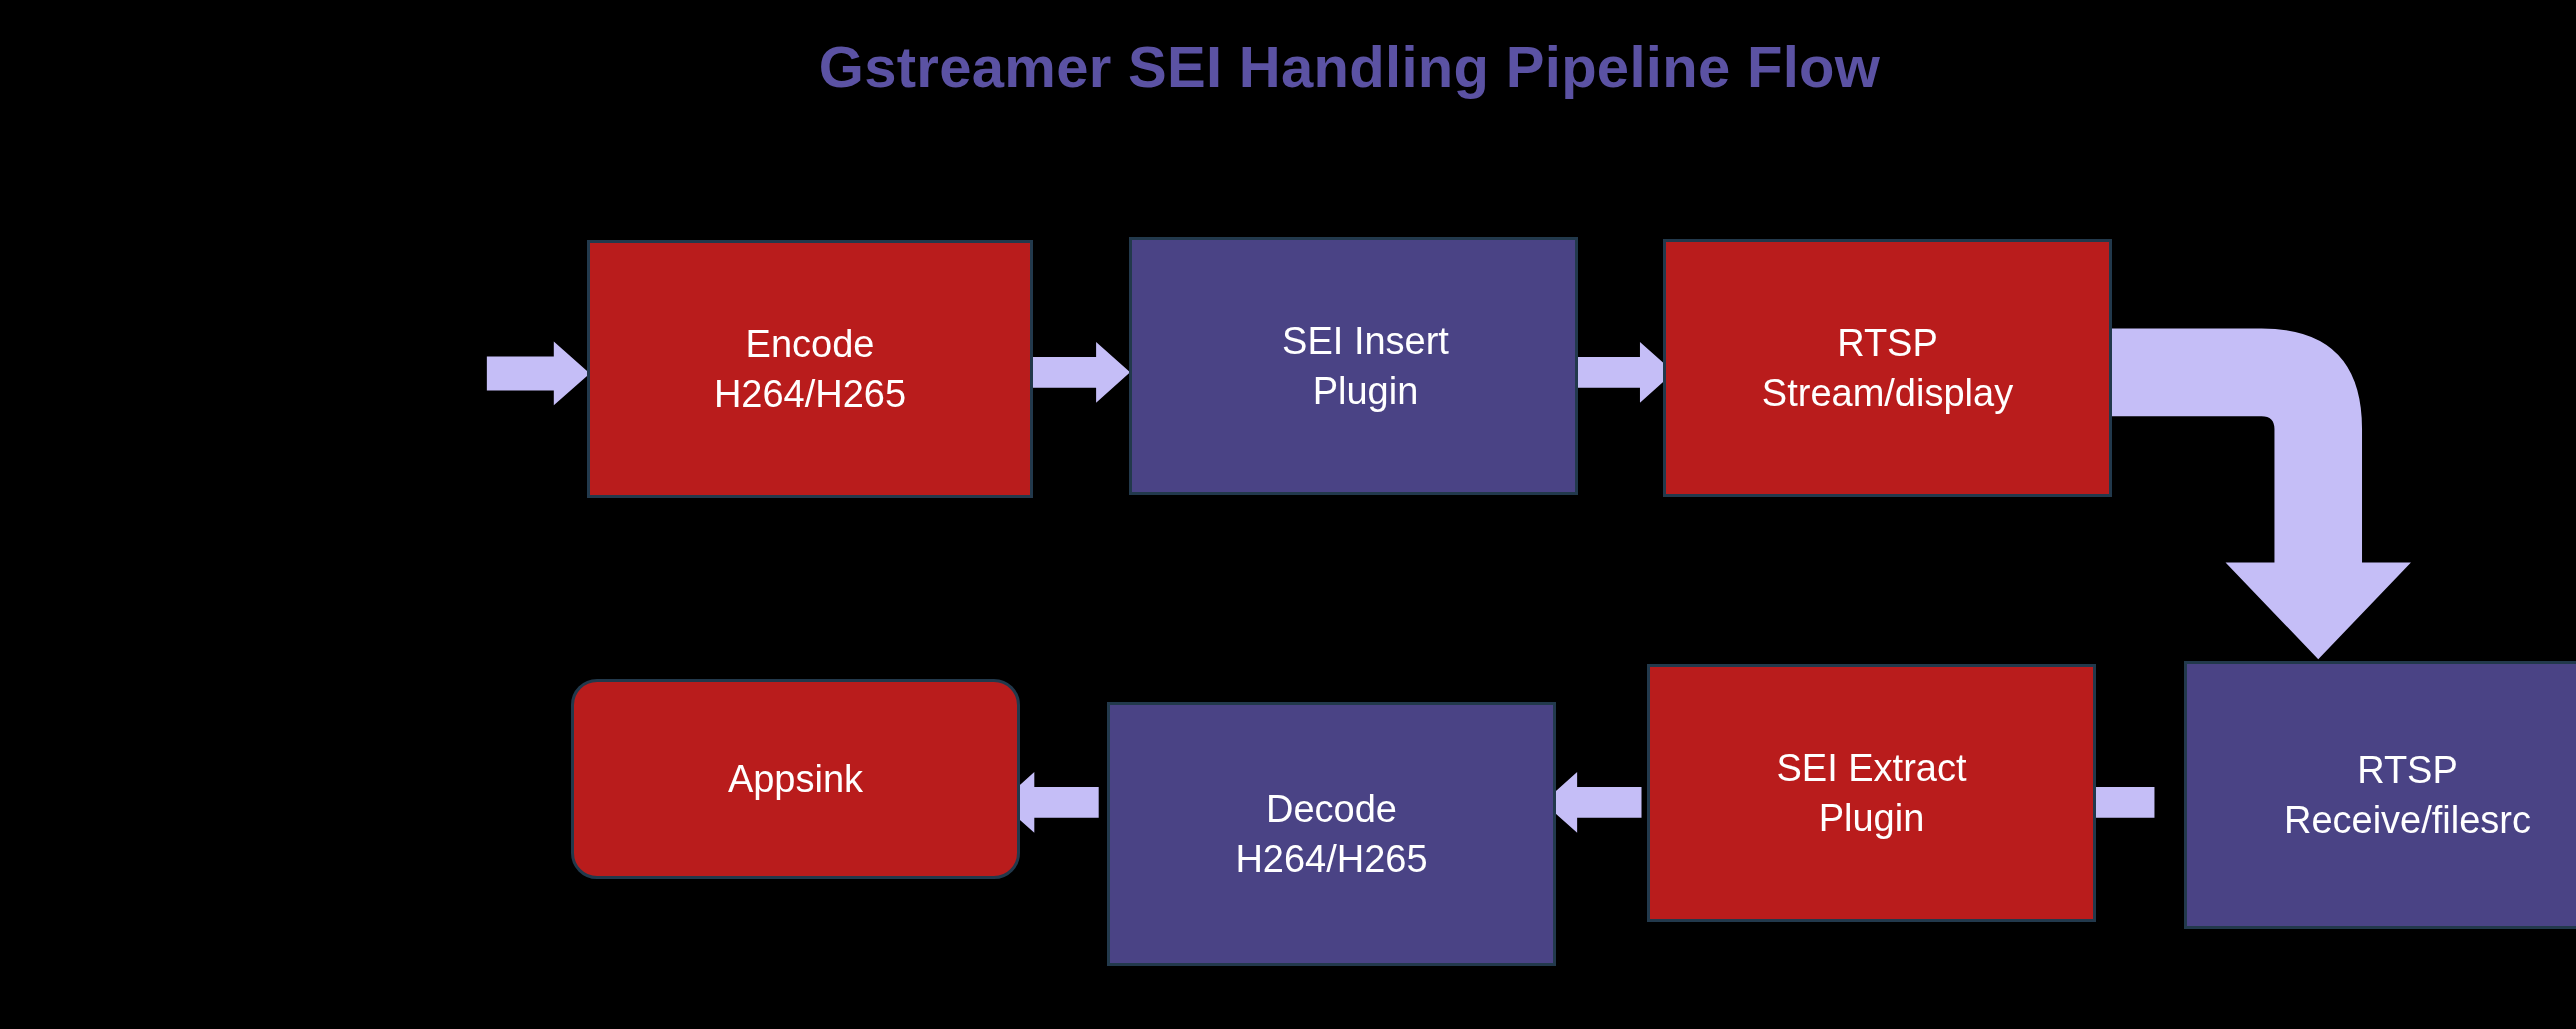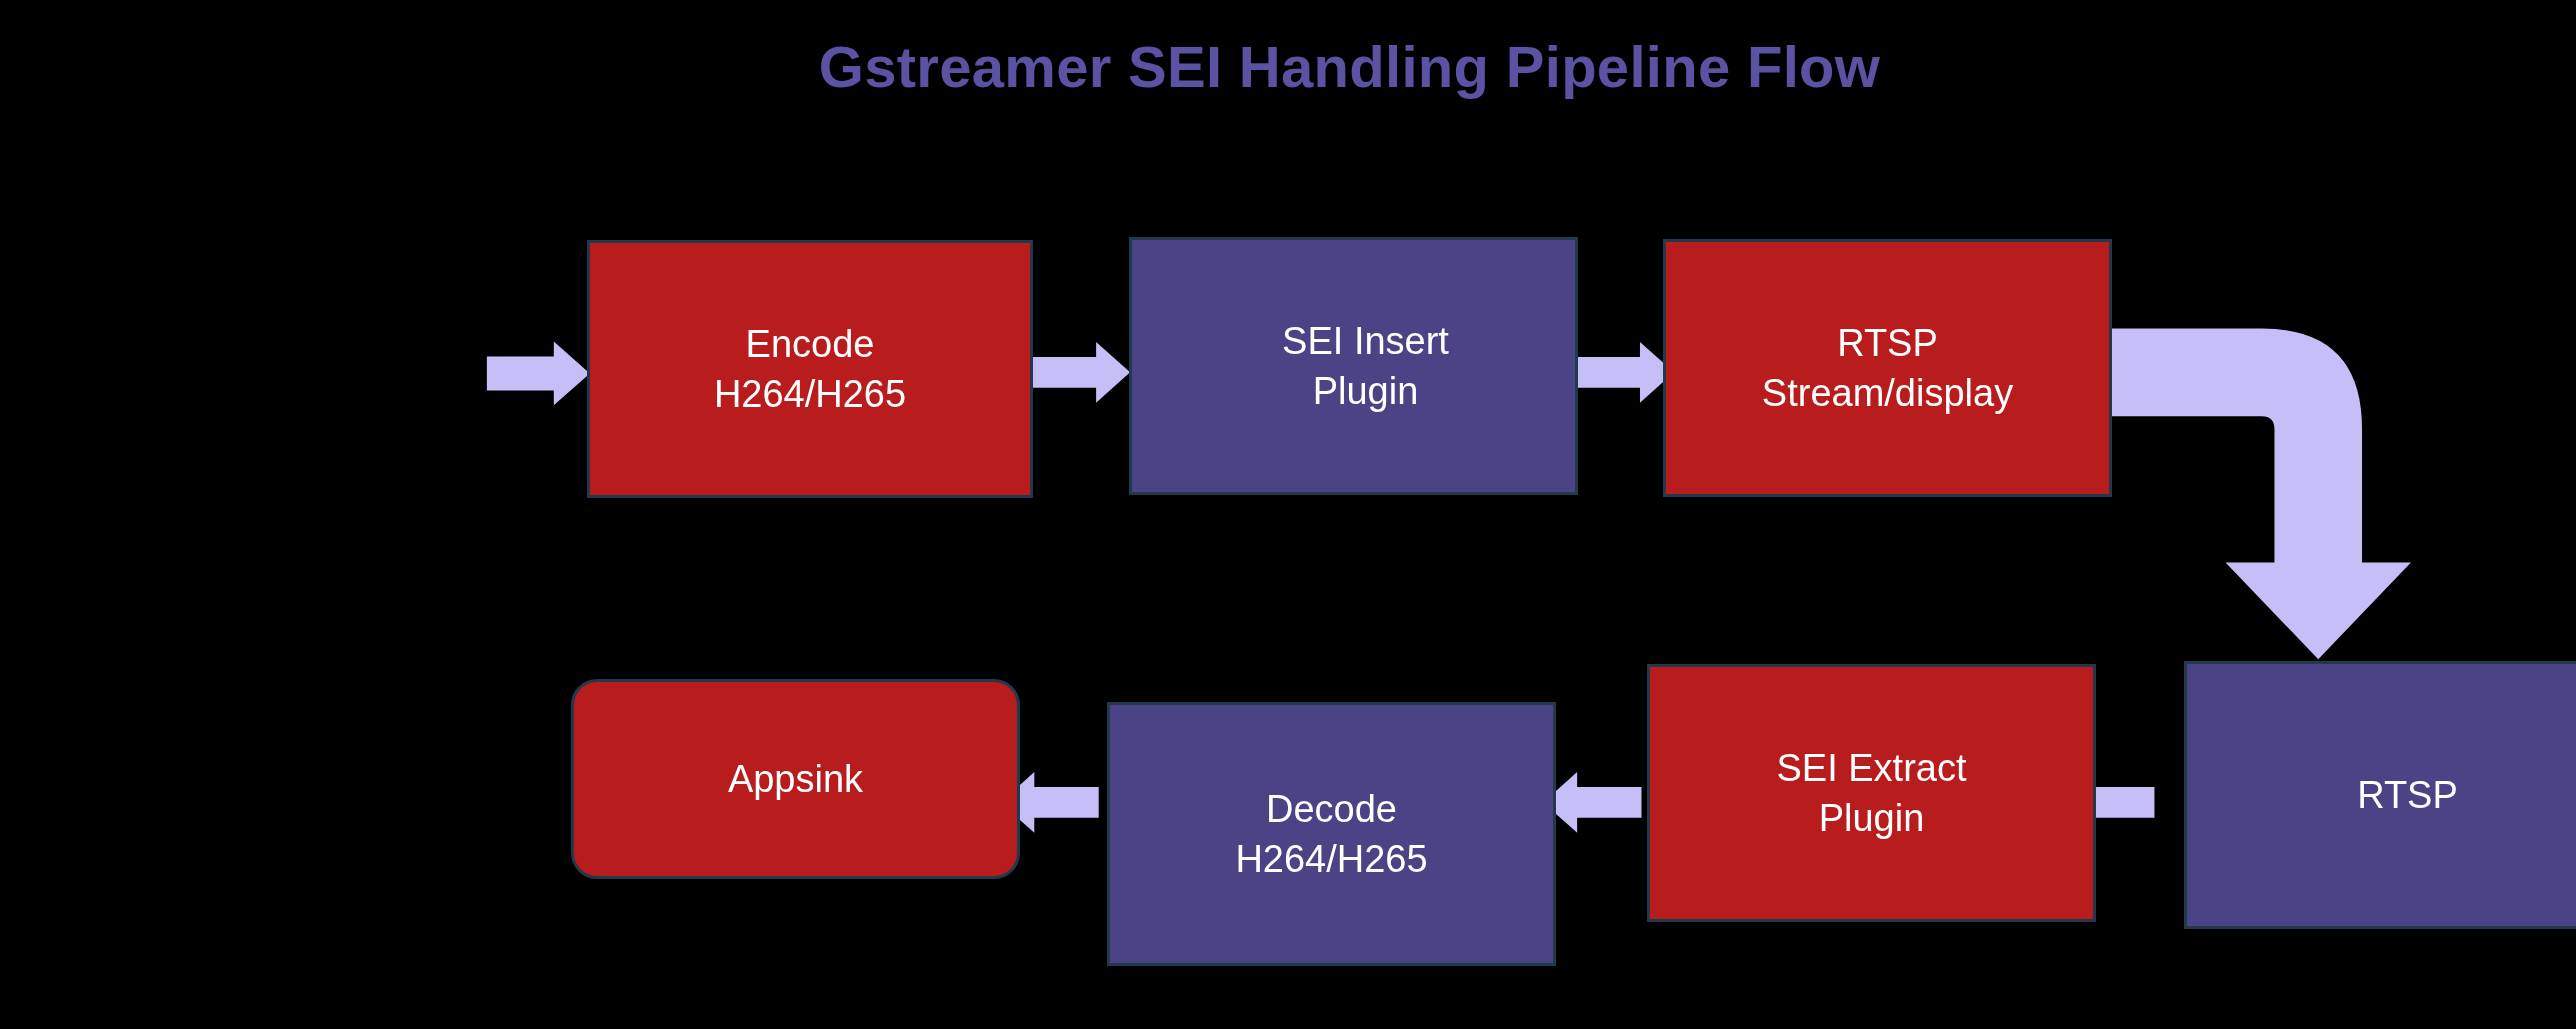--- a/index.html
+++ b/index.html
@@ -111,20 +111,21 @@
     <span class="line">Plugin</span>
   </div>
 
   <div class="node fill-light" style="left:1663px; top:239px; width:449px; height:258px;">
     <span class="line">RTSP</span>
     <span class="line">Stream/display</span>
   </div>
 
   <div class="node fill-dark" style="left:2184px; top:661px; width:447px; height:268px;">
     <span class="line">RTSP</span>
+    <span class="line">Receive/filesrc</span>
   </div>
 
   <div class="node fill-light" style="left:1647px; top:664px; width:449px; height:258px;">
     <span class="line">SEI Extract</span>
     <span class="line">Plugin</span>
   </div>
 
   <div class="node fill-dark" style="left:1107px; top:661px; width:449px; height:264px;margin-top:41px;">
     <span class="line">Decode</span>
     <span class="line">H264/H265</span>

